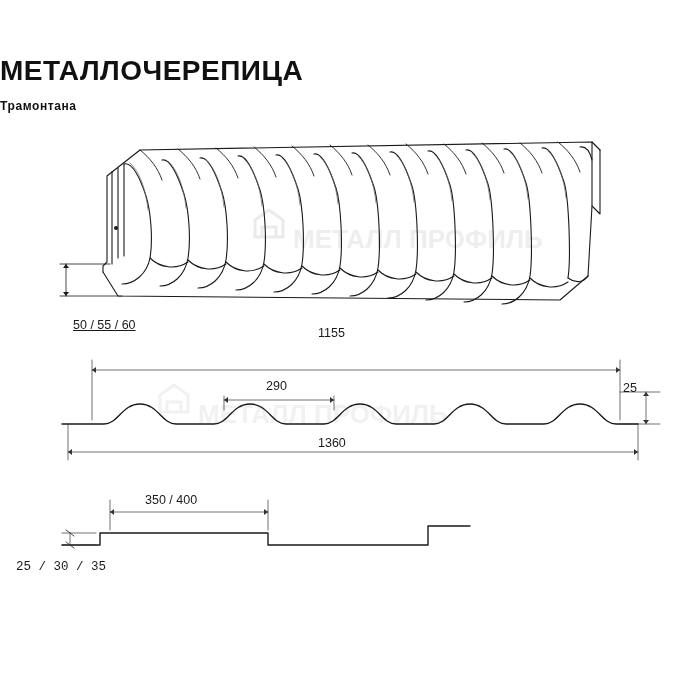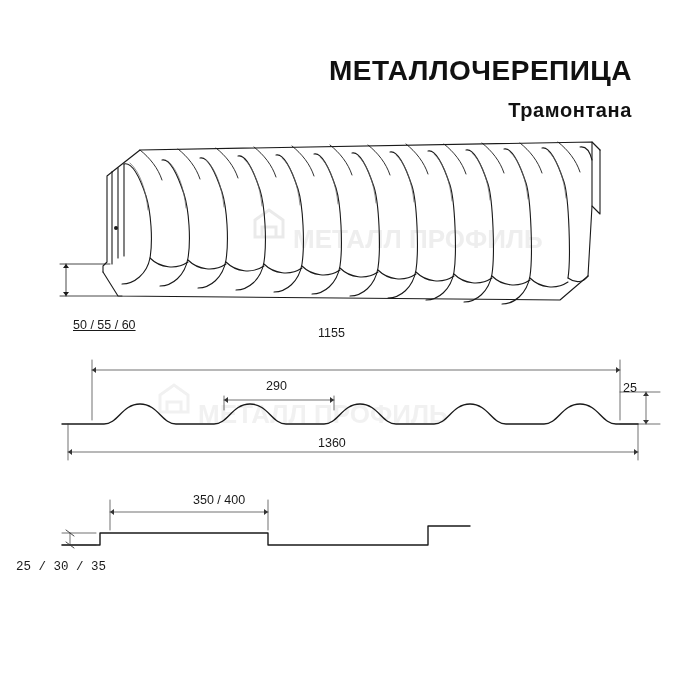--- a/index.html
+++ b/index.html
@@ -18,33 +18,32 @@
   .page {
     position: relative;
     width: 700px;
     height: 700px;
   }
   .title-block {
     position: absolute;
     top: 56px;
     left: 0;
     width: 584px;
-    text-align: right;
-    margin-left: 48px;
+    text-align: left;
   }
   .title-main {
     font-size: 28px;
     font-weight: bold;
     letter-spacing: 0.5px;
     color: #111111;
     line-height: 1.1;
   }
   .title-sub {
     margin-top: 12px;
-    font-size: 20px;
+    font-size: 12px;
     font-weight: bold;
     letter-spacing: 0.6px;
     color: #111111;
   }
   .svg-layer {
     position: absolute;
     top: 0;
     left: 0;
   }
   .dim-label {
@@ -238,16 +237,16 @@
         <path d="M66 542 L74 548" stroke-width="0.9"></path>
       </g>
     </g>
   </svg>
 
   <div class="dim-label" style="left:73px; top:318px;text-decoration:underline;">50 / 55 / 60</div>
   <div class="dim-label" style="left:318px; top:326px;">1155</div>
   <div class="dim-label" style="left:266px; top:379px;">290</div>
   <div class="dim-label" style="left:623px; top:381px;">25</div>
   <div class="dim-label" style="left:318px; top:436px;">1360</div>
-  <div class="dim-label" style="left:145px; top:493px;margin-left:48px;">350 / 400</div>
+  <div class="dim-label" style="left:145px; top:493px;">350 / 400</div>
   <div class="dim-label" style="left:16px; top:560px;font-family:Liberation Mono, monospace;">25 / 30 / 35</div>
 
 </div>
 
 </body></html>

